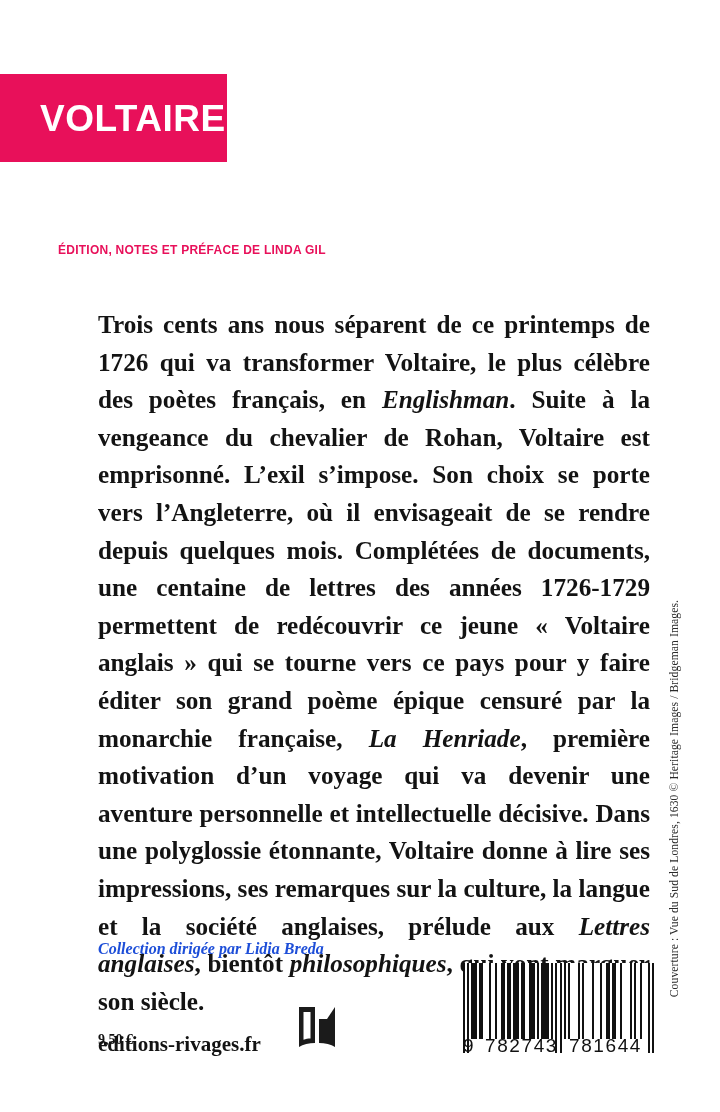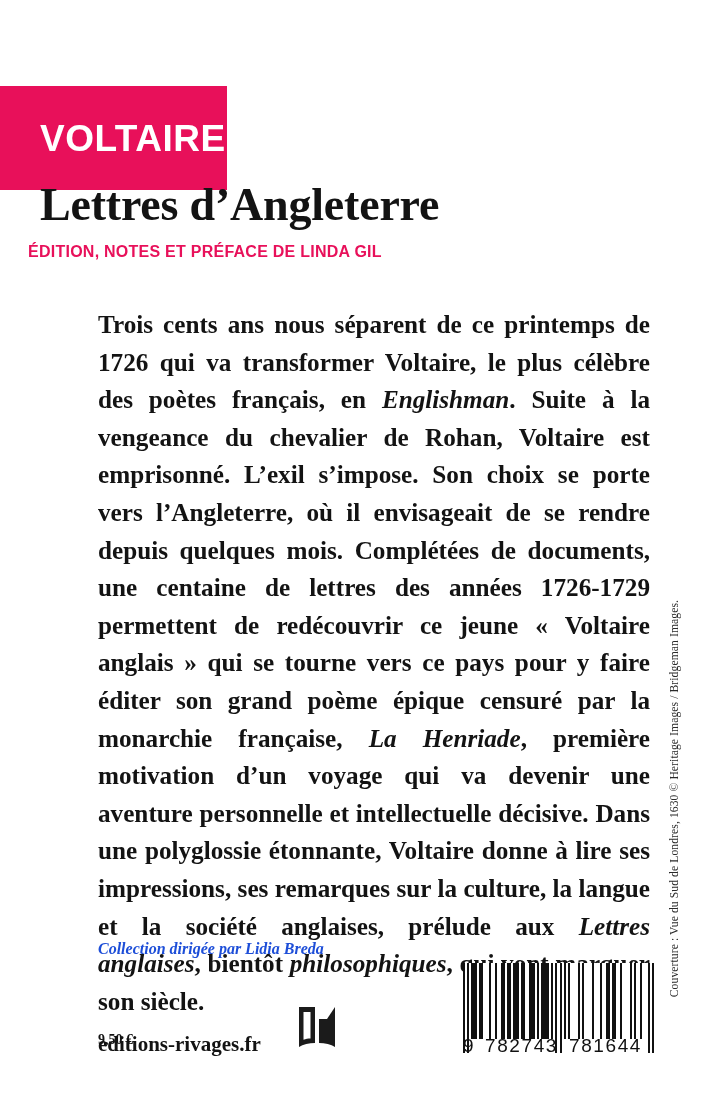--- a/index.html
+++ b/index.html
@@ -19,23 +19,23 @@
   .page {
     position: absolute;
     inset: 0;
     background: #ffffff;
   }
 
   
   .author-band {
     position: absolute;
     left: 0;
-    top: 86px;
+    top: 74px;
     width: 227px;
-    height: 104px;
+    height: 88px;
     background: #e8105a;
     display: flex;
     align-items: center;
   }
   .author-name {
     margin-left: 40px;
     color: #ffffff;
     font-family: "Liberation Sans", sans-serif;
     font-weight: 700;
     font-size: 37px;
@@ -52,25 +52,25 @@
     font-weight: 700;
     font-size: 46px;
     letter-spacing: -0.2px;
     line-height: 1.08;
     color: #131313;
     white-space: nowrap;
   }
 
   .subtitle {
     position: absolute;
-    left: 28px;
+    left: 58px;
     top: 243px;
     font-family: "Liberation Sans", sans-serif;
     font-weight: 700;
-    font-size: 16px;
+    font-size: 12px;
     letter-spacing: 0.25px;
     color: #e8105a;
     white-space: nowrap;
   }
 
   
   .blurb {
     position: absolute;
     left: 98px;
     top: 306px;
@@ -212,21 +212,20 @@
 </style>
 </head>
 <body>
 
 <div class="page">
 
   <div class="author-band">
     <div class="author-name">VOLTAIRE</div>
   </div>
 
-  <div class="title">Lettres d’Angleterre</div>
   <div class="subtitle">ÉDITION, NOTES ET PRÉFACE DE LINDA GIL</div>
 
   <div class="blurb"><span>Trois cents ans nous séparent de ce printemps de 1726 qui va transformer Voltaire, le plus célèbre des poètes français, en </span><i>Englishman</i><span>. Suite à la vengeance du chevalier de Rohan, Voltaire est emprisonné. L’exil s’impose. Son choix se porte vers l’Angleterre, où il envisageait de se rendre depuis quelques mois. Complétées de documents, une centaine de lettres des années 1726-1729 permettent de redécouvrir ce jeune « Voltaire anglais » qui se tourne vers ce pays pour y faire éditer son grand poème épique censuré par la monarchie française, </span><i>La Henriade</i><span>, première motivation d’un voyage qui va devenir une aventure personnelle et intellectuelle décisive. Dans une polyglossie étonnante, Voltaire donne à lire ses impressions, ses remarques sur la culture, la langue et la société anglaises, prélude aux </span><i>Lettres anglaises</i><span>, bientôt </span><i>philosophiques</i><span>, qui vont marquer son siècle.</span></div>
 
   <div class="collection-line">Collection dirigée par Lidia Breda</div>
   <div class="publisher">editions-rivages.fr</div>
   <div class="price">9,50 €</div>
 
   <div class="price-logo">
     <svg class="price-logo-mark" viewBox="0 0 42 48">

